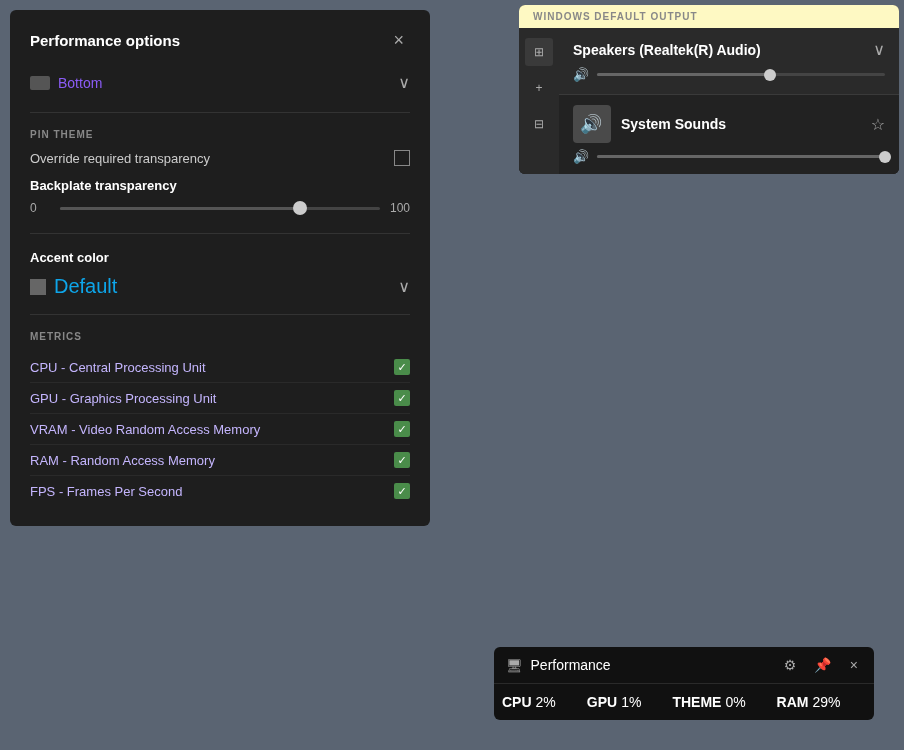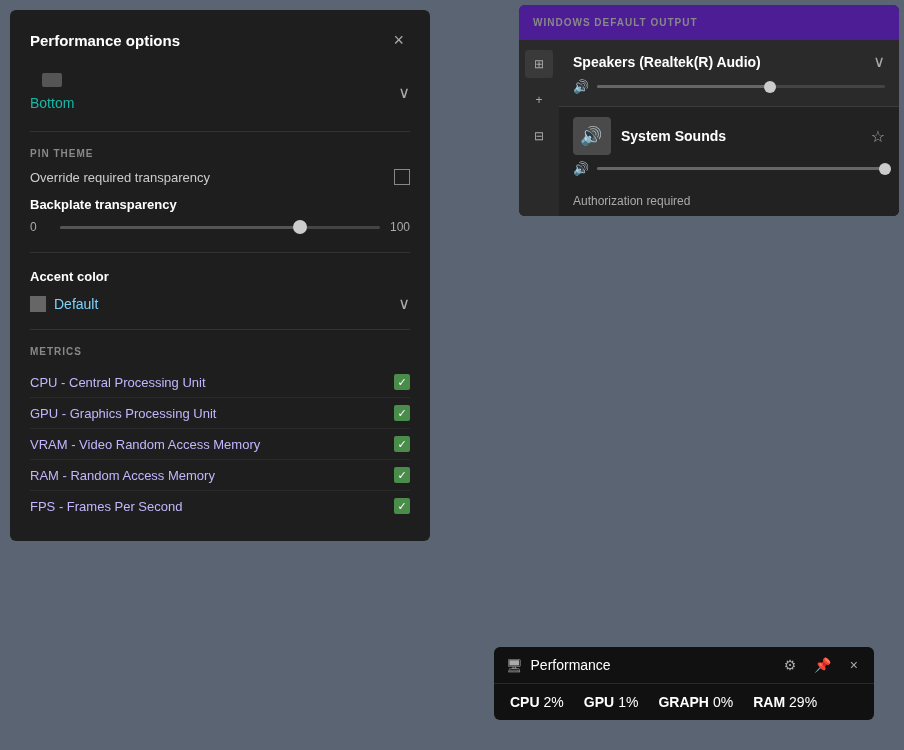--- a/index.html
+++ b/index.html
@@ -60,22 +60,21 @@
       align-items: center;
       justify-content: space-between;
       margin-bottom: 20px;
     }
 
     .dropdown-value {
       display: flex;
       align-items: center;
       gap: 8px;
       font-size: 14px;
-      color: #14b8a6;
-      flex-direction: column;
+      color: #8b5cf6;
     }
 
     .dropdown-icon {
       width: 20px;
       height: 14px;
       background: #555;
       border-radius: 2px;
       display: inline-block;
     }
 
@@ -184,22 +183,22 @@
     }
 
     .accent-color-box {
       width: 16px;
       height: 16px;
       background: #666;
       display: inline-block;
     }
 
     .accent-text {
-      font-size: 14px;
-      color: #7dd3fc;
+      font-size: 20px;
+      color: #0ea5e9;
     }
 
     .metrics-list {
       margin-top: 10px;
     }
 
     .metric-row {
       display: flex;
       align-items: center;
       justify-content: space-between;
@@ -237,22 +236,22 @@
       position: absolute;
       top: 5px;
       right: 5px;
       width: 380px;
       background: #2a2a2a;
       border-radius: 6px;
       overflow: hidden;
     }
 
     .audio-panel-header {
-      background: #4c1d95;
-      padding: 12px 14px;
+      background: #fef9c3;
+      padding: 6px 14px;
       display: flex;
       align-items: flex-start;
       gap: 8px;
     }
 
     .audio-header-title {
       font-size: 10px;
       font-weight: 700;
       color: #888888;
       letter-spacing: 1px;
@@ -419,22 +418,22 @@
       border: none;
       color: #aaaaaa;
       cursor: pointer;
       font-size: 14px;
       padding: 2px 4px;
     }
 
     .perf-stats-row {
       display: flex;
       align-items: center;
-      gap: 4px;
-      padding: 10px 16px;
+      gap: 15px;
+      padding: 10px 8px;
     }
 
     .perf-stat {
       display: flex;
       align-items: baseline;
       gap: 4px;
       margin-right: 16px;
     }
 
     .perf-stat-label {
@@ -570,23 +569,20 @@
         <span class="star-icon">☆</span>
       </div>
       <div class="system-sounds-slider-row">
         <span class="audio-icon">🔊</span>
         <div class="audio-slider-track">
           <div class="audio-slider-fill sys-slider-fill" style="width:100%;"></div>
           <div class="audio-slider-thumb" style="left:100%;"></div>
         </div>
       </div>
 
-      <div class="auth-row">
-        <span>Authorization required</span>
-      </div>
     </div>
   </div>
 </div>
 
 <div class="perf-widget">
   <div class="perf-widget-header">
     <div class="perf-widget-title-row">
       <span class="perf-monitor-icon">🖥</span>
       <span class="perf-widget-title">Performance</span>
     </div>
@@ -599,21 +595,21 @@
   <div class="perf-stats-row">
     <div class="perf-stat">
       <span class="perf-stat-label">CPU</span>
       <span class="perf-stat-value">2%</span>
     </div>
     <div class="perf-stat">
       <span class="perf-stat-label">GPU</span>
       <span class="perf-stat-value">1%</span>
     </div>
     <div class="perf-stat">
-      <span class="perf-stat-label">GRAPH</span>
+      <span class="perf-stat-label">THEME</span>
       <span class="perf-stat-value">0%</span>
     </div>
     <div class="perf-stat">
       <span class="perf-stat-label">RAM</span>
       <span class="perf-stat-value">29%</span>
     </div>
   </div>
 </div>
 
 </body></html>

